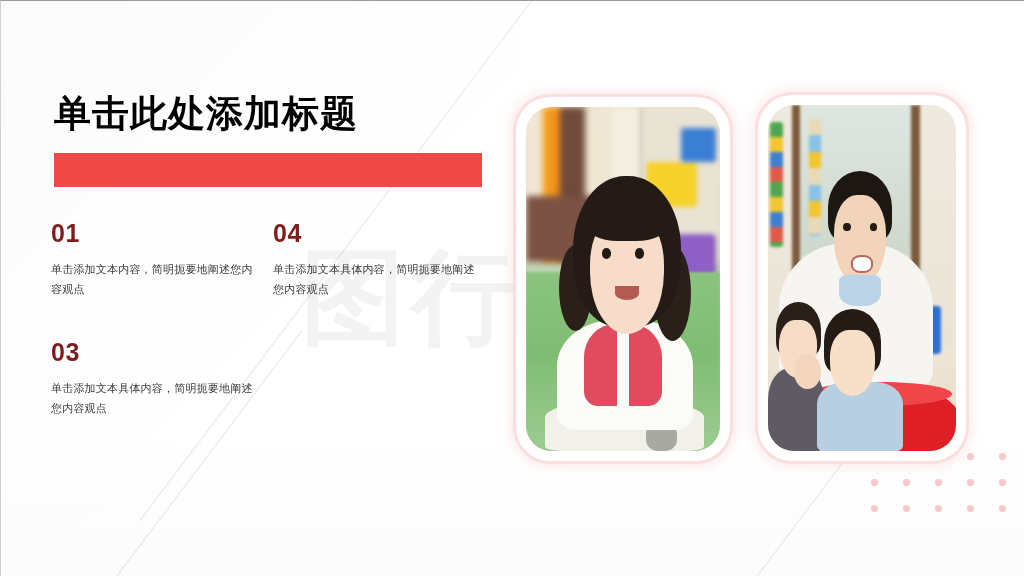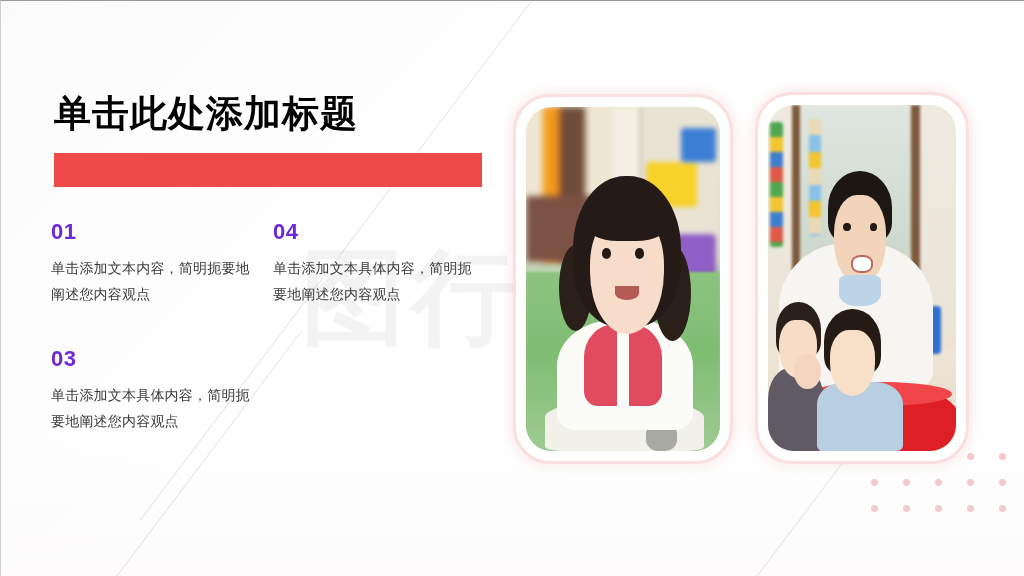--- a/index.html
+++ b/index.html
@@ -96,29 +96,29 @@
     display: flex;
   }
   .item {
     width: 222px;
     box-sizing: border-box;
     padding-right: 18px;
   }
   .item-row + .item-row { margin-top: 40px; }
 
   .item-num {
-    font-size: 22px;
+    font-size: 25px;
     font-weight: 700;
-    color: #6d28d9;
+    color: #7f1d1d;
     letter-spacing: 0.5px;
     line-height: 1;
     margin-bottom: 13px;
   }
   .item-text {
-    font-size: 14px;
+    font-size: 11px;
     line-height: 1.85;
     color: #3b3b3b;
     letter-spacing: .2px;
   }
 
   
   .photo-frame {
     position: absolute;
     border-radius: 34px;
     background: #ffffff;

